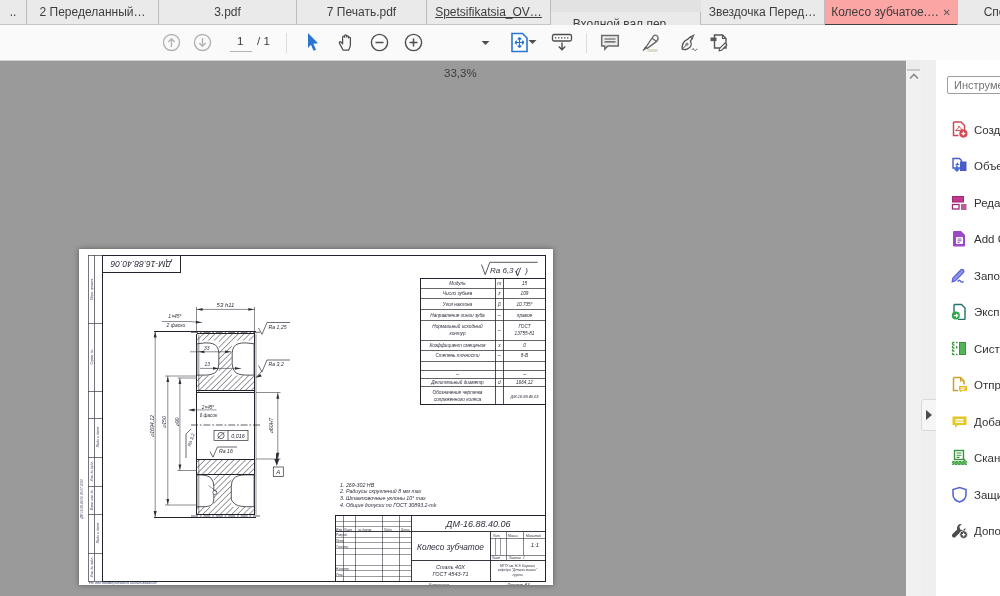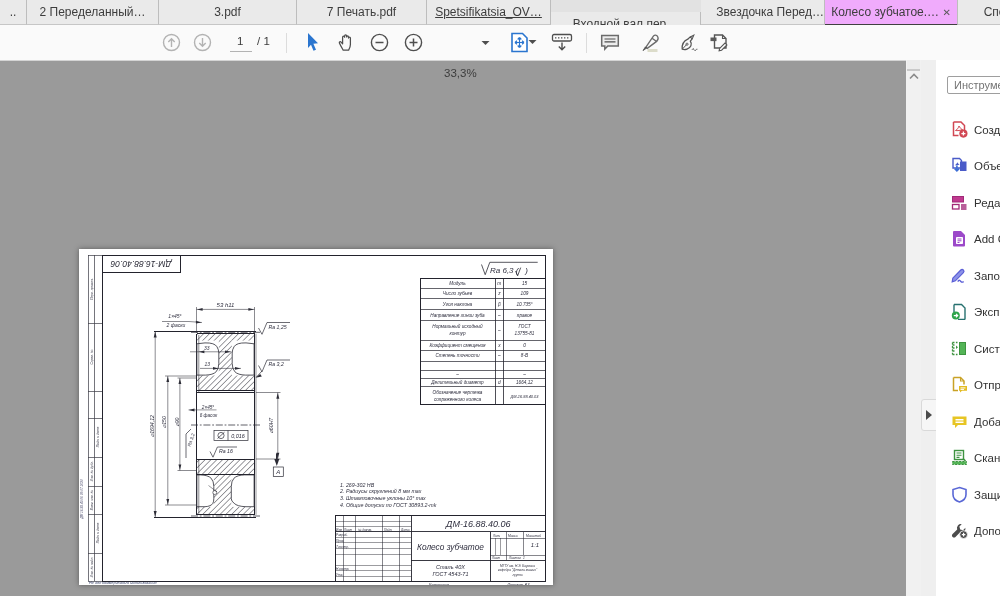--- a/index.html
+++ b/index.html
@@ -3,21 +3,21 @@
 <style>
   html,body{margin:0;padding:0;}
   body{width:1000px;height:596px;overflow:hidden;position:relative;
        font-family:"Liberation Sans",sans-serif;background:#9a9a9a;}
   .abs{position:absolute;}
   
   #tabs{position:absolute;left:0;top:0;width:1000px;height:25px;background:#e2e2e2;}
   .tab{position:absolute;top:0;height:24px;line-height:25px;font-size:12px;color:#3d3d3d;
        text-align:center;background:#eaeaea;border-right:1px solid #bdbdbd;
        border-bottom:1px solid #c6c6c6;white-space:nowrap;overflow:hidden;}
-  .tab.active{background:#f0abfc;border-bottom:3px solid #404040;}
+  .tab.active{background:#fca5a5;border-bottom:3px solid #404040;}
   
   #toolbar{position:absolute;left:0;top:25px;width:1000px;height:35px;background:#fafafa;
        border-bottom:1px solid #d4d4d4;}
   .tdiv{position:absolute;top:8px;height:20px;width:1px;background:#dcdcdc;}
   .ttext{position:absolute;font-size:11.5px;color:#3c3c3c;}
   
   #page{position:absolute;left:79px;top:249px;width:474px;height:336px;background:#ffffff;
         box-shadow:0 0 5px rgba(40,40,40,.55);}
   
   #vsb{position:absolute;left:906px;top:60px;width:15px;height:536px;background:#f1f1f1;}
@@ -35,21 +35,21 @@
 </style></head>
 <body>
 
 <div id="tabs">
   <div class="tab" style="left:0;width:26px;">..</div>
   <div class="tab" style="left:27px;width:131px;">2 Переделанный…</div>
   <div class="tab" style="left:159px;width:137px;">3.pdf</div>
   <div class="tab" style="left:297px;width:129px;">7 Печать.pdf</div>
   <div class="tab" style="left:427px;width:123px;text-decoration:underline;">Spetsifikatsia_OV…</div>
   <div class="tab" style="left:551px;width:149px;margin-top:12px;">Входной вал пер…</div>
-  <div class="tab" style="left:701px;width:123px;text-align:right;">Звездочка Перед…</div>
+  <div class="tab" style="left:701px;width:123px;">Звездочка Перед…</div>
   <div class="tab active" style="left:825px;width:132px;">Колесо зубчатое.… <span style="color:#5a5a5a;font-size:10px;">✕</span></div>
   <div class="tab" style="left:958px;width:80px;border-right:none;">Спец</div>
 </div>
 
 <div id="toolbar">
   <svg class="abs" style="left:162px;top:8px" width="19" height="19" viewBox="0 0 19 19">
     <circle cx="9.5" cy="9.5" r="8" fill="none" stroke="#b3b3b3" stroke-width="1.4"></circle>
     <path d="M9.5 14V6.2M6.3 9l3.2-3.2L12.7 9" fill="none" stroke="#b3b3b3" stroke-width="1.4"></path>
   </svg>
   <svg class="abs" style="left:193px;top:8px" width="19" height="19" viewBox="0 0 19 19">

